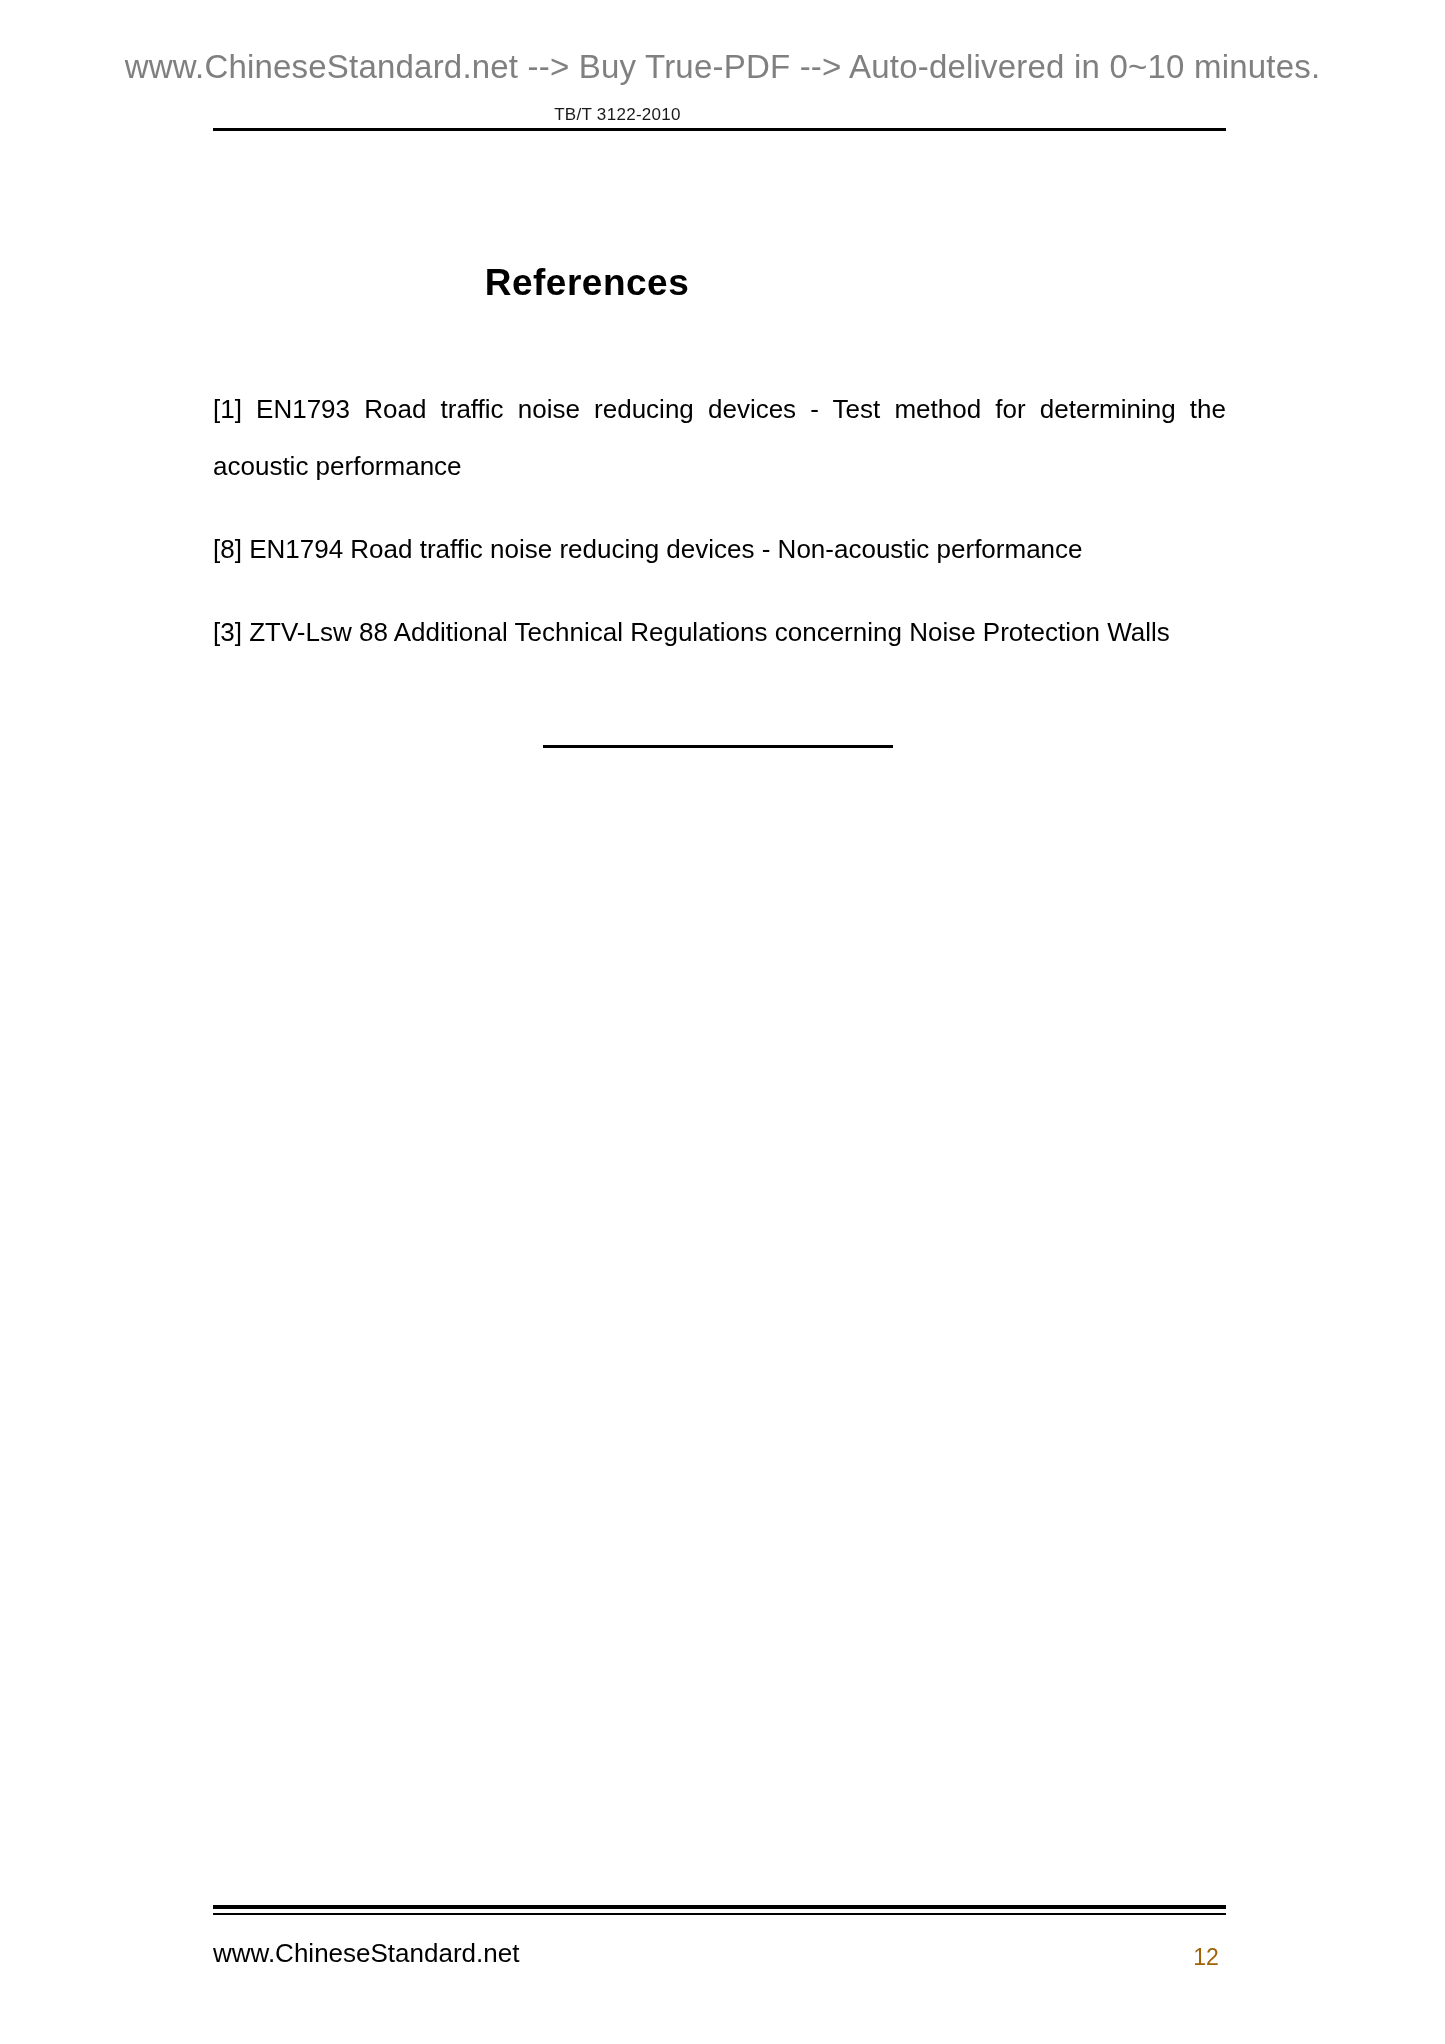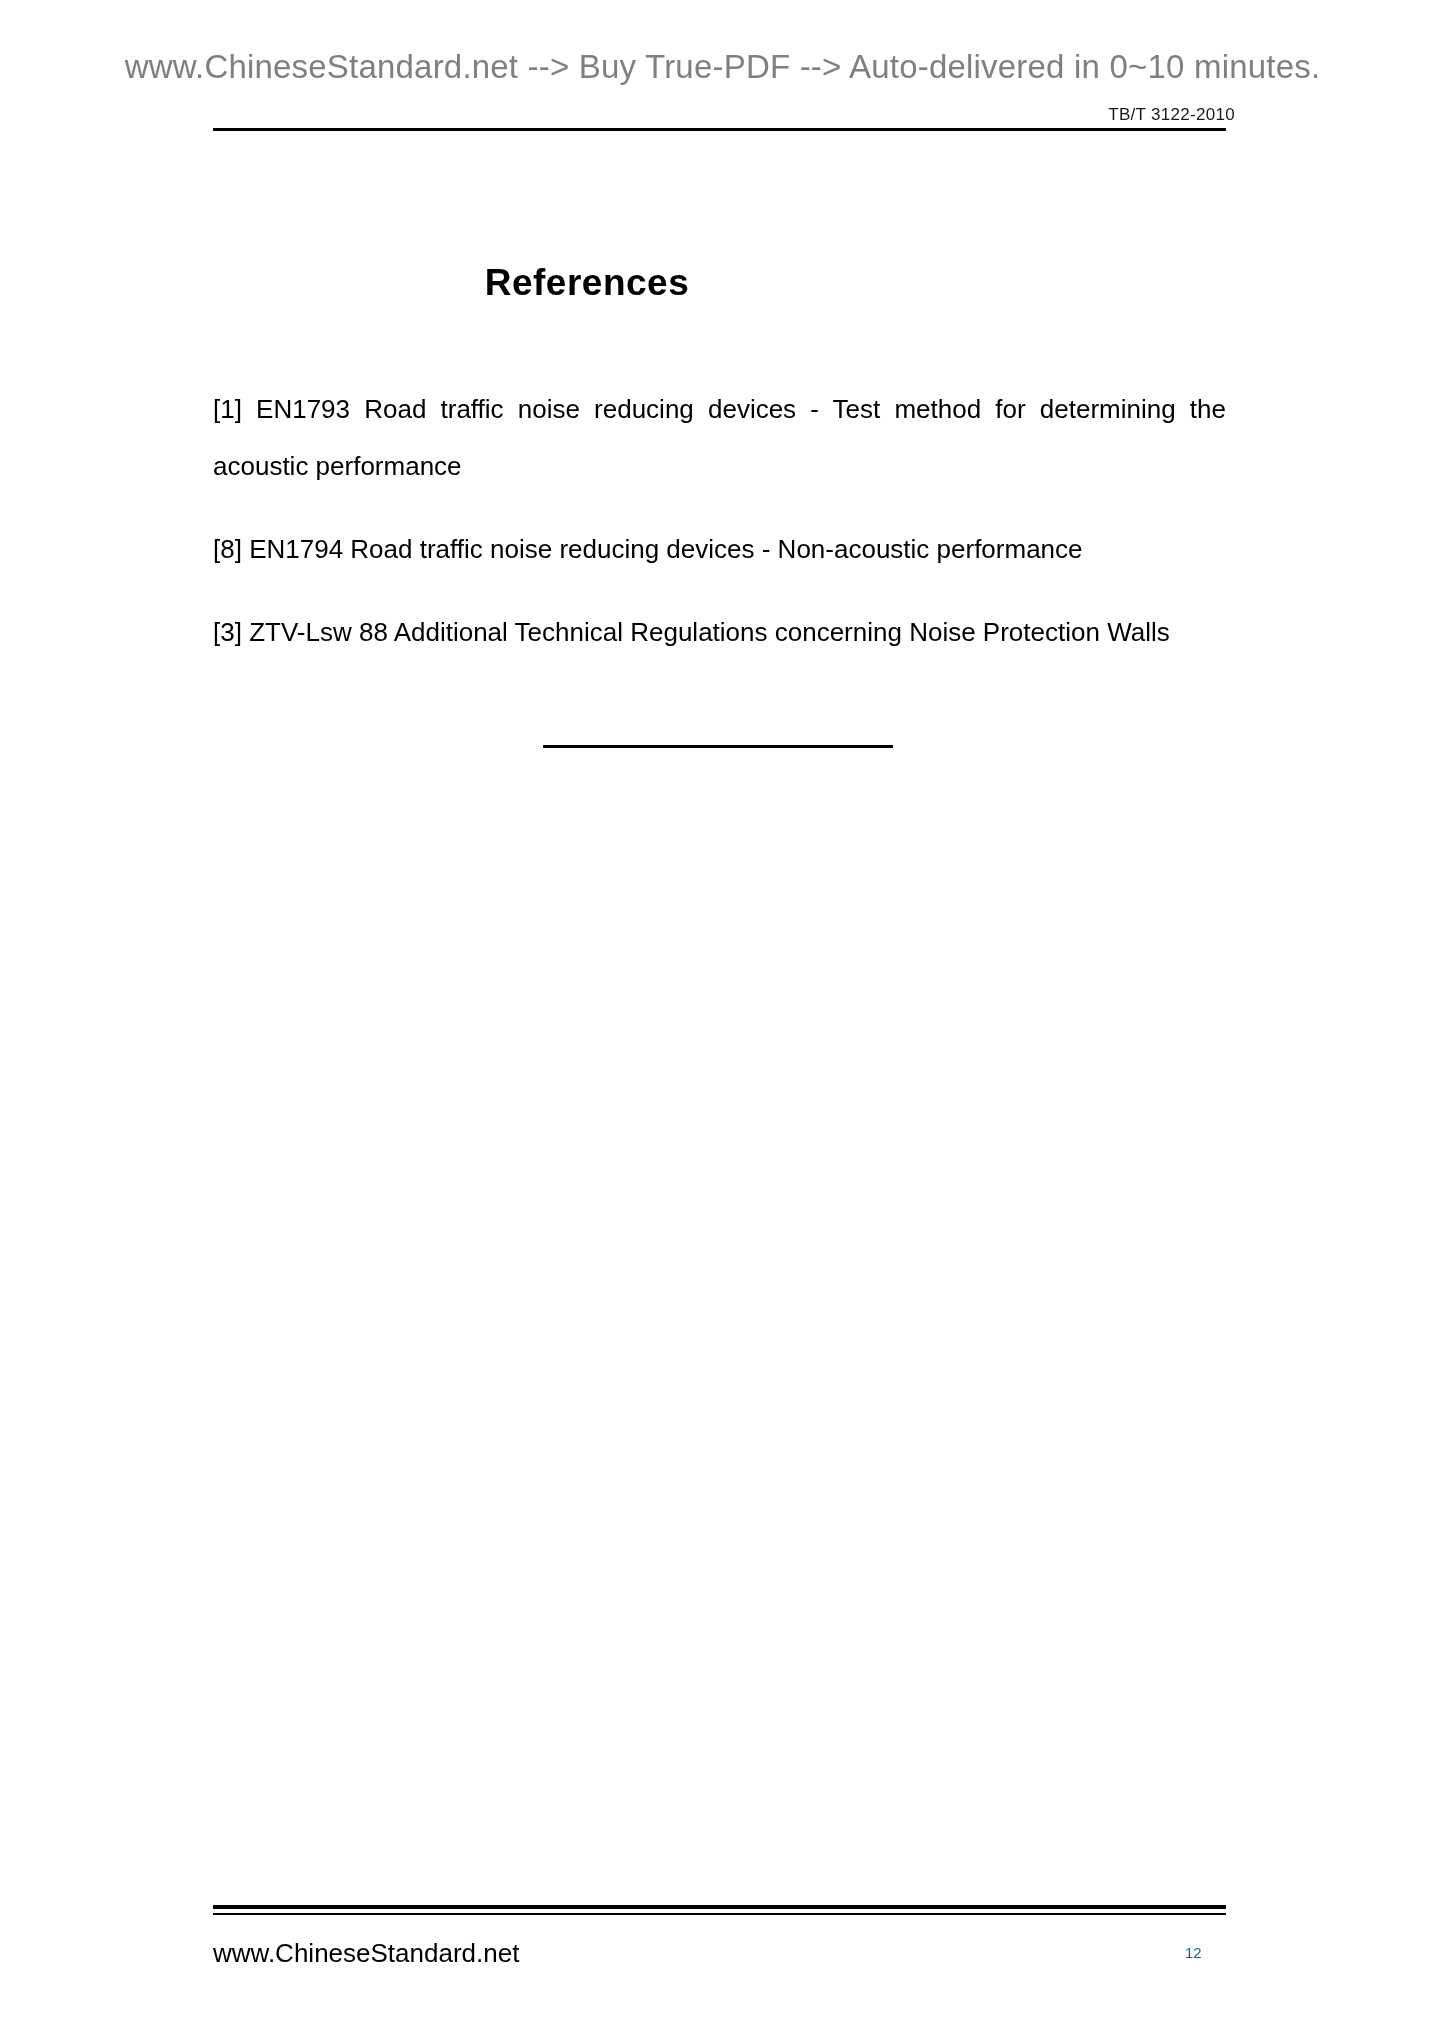--- a/index.html
+++ b/index.html
@@ -35,21 +35,21 @@
     color: #808080;
     letter-spacing: 0.2px;
     white-space: nowrap;
   }
 
   .std-code {
     position: absolute;
     top: 105px;
     left: 0;
     width: 1235px;
-    text-align: right;
+    text-align: center;
     font-size: 17px;
     color: #1a1a1a;
     letter-spacing: 0.3px;
   }
 
   .header-rule {
     position: absolute;
     top: 128px;
     left: 213px;
     width: 1013px;
@@ -118,23 +118,23 @@
     font-size: 26px;
     color: #000000;
     cursor: pointer;
   }
 
   .footer-page {
     position: absolute;
     top: 1944px;
     left: 1185px;
     width: 42px;
-    text-align: left;
-    font-size: 15px;
-    color: #0369a1;
+    text-align: center;
+    font-size: 23px;
+    color: #a16207;
   }
 </style>
 </head>
 <body>
 
 <div class="page">
 
   <div class="promo-banner">www.ChineseStandard.net --&gt; Buy True-PDF --&gt; Auto-delivered in 0~10 minutes.</div>
 
   <div class="std-code">TB/T 3122-2010</div>

